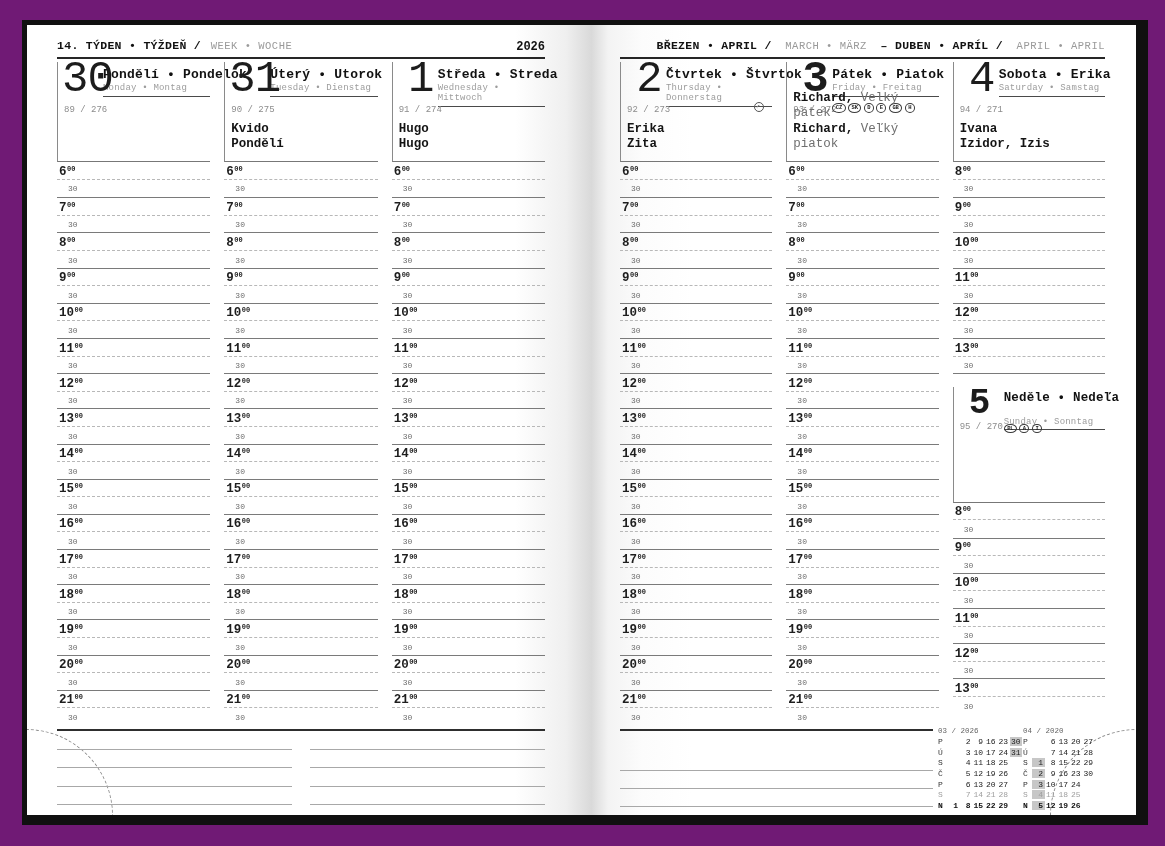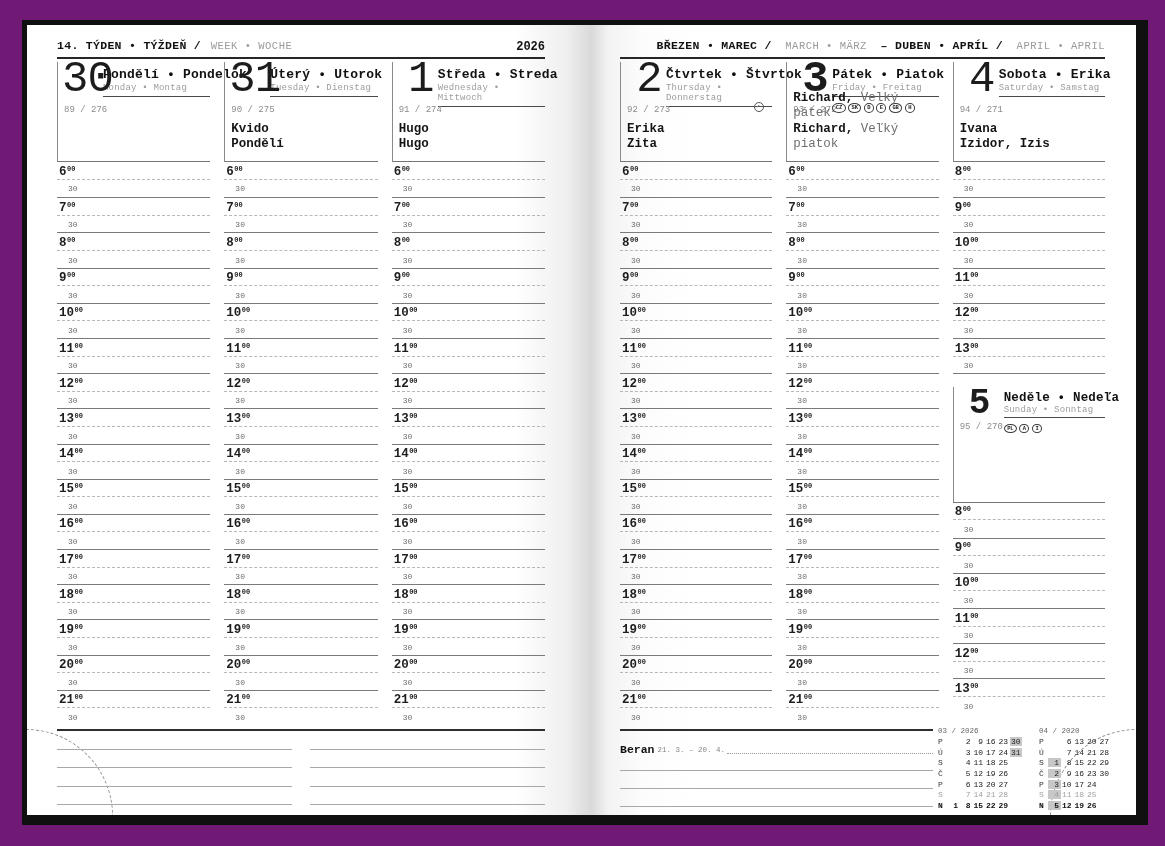--- a/index.html
+++ b/index.html
@@ -60,21 +60,21 @@
   .hlab{font-size:12.5px;font-weight:700;color:#1e1e1e;line-height:12px;}
   .hsup{font-size:7px;font-weight:700;color:#1e1e1e;line-height:1;transform:translateY(-5px);margin-left:.5px;}
   .half{box-sizing:border-box;height:17.6px;display:flex;align-items:flex-end;padding:0 0 4px 11px;}
   .halflab{font-size:8px;color:#6e6e6e;line-height:1;}
 
   .sun-box{height:116px;margin-top:12.4px;}
   .sun-box .dnum{font-size:36px;top:-1px;left:5px;width:42px;}
   .sun-box .dord{top:35px;}
   .sun-box .dtitles{margin-left:50px;padding-top:4px;}
   .sun-box .dtitle{font-size:12.5px;}
-  .sun-box .dsub{margin-top:0;}
+  .sun-box .dsub{margin-top:12px;}
   .sun-box .drule{margin-top:2px;}
   .sun-box .dbadges{left:50px;top:37px;}
   .sun-box .dnames{font-size:10.8px;bottom:7px;right:3px;line-height:1.25;}
   .sun-box .nr{color:#5f5f5f;}
 
   .thick-rule{position:absolute;top:690px;left:0;border-top:2px solid #2e2e2e;}
   .page-left .thick-rule{right:0;}
   .page-right .thick-rule{width:313px;}
 
   .notes-left{position:absolute;top:692px;left:0;right:0;display:grid;
@@ -82,21 +82,21 @@
   .notes-left .note-line{height:17.5px;border-bottom:1px solid #a8a8a8;}
   .notes-right{position:absolute;top:714px;left:0;width:313px;}
   .notes-right .note-line{height:17px;border-bottom:1px solid #a8a8a8;}
 
   .zodiac-row{position:absolute;top:701px;left:0;width:313px;height:15px;
               display:flex;align-items:flex-end;}
   .zodiac-name{font-weight:700;font-size:11.5px;color:#111;line-height:1;}
   .zodiac-range{font-size:7.5px;color:#888;margin-left:3px;line-height:1;transform:translateY(-1px);}
   .zodiac-line{flex:1;border-bottom:1px dotted #999;margin:0 0 1px 2px;}
 
-  .minicals{position:absolute;top:688px;left:317px;display:flex;gap:16px;}
+  .minicals{position:absolute;top:688px;left:317px;display:flex;gap:0;}
   .minical{font-size:8px;color:#222;}
   .mc-month{font-size:7.5px;color:#666;height:9.5px;padding-left:1px;}
   .mc-grid{display:grid;grid-auto-rows:10.6px;align-items:center;}
   .mc-label{text-align:left;color:#333;padding-left:1px;}
   .mc-cell{text-align:right;padding-right:1.5px;}
   .mc-cell.hl{background:#c7c7c7;}
   .rowsat{color:#9f9f9f;}
   .rowsun{font-weight:700;color:#111;}
 </style>
 </head>
@@ -610,21 +610,21 @@
               <div class="note-line"></div>
               <div class="note-line"></div>
               <div class="note-line"></div>
             </div>
         </div>
       </section>
 
       <section class="page page-right">
         <header class="page-header">
           <div class="ph-right">
-            <span class="ph-bold">BŘEZEN • MAREC /</span>
+            <span class="ph-bold">BŘEZEN • APRIL /</span>
             <span class="ph-light">MARCH • MÄRZ</span>
             <span class="ph-bold">– DUBEN • APRÍL /</span>
             <span class="ph-light">APRIL • APRIL</span>
           </div>
         </header>
         <div class="day-columns" id="right-days">
             <div class="daycol">
               <div class="dhead">
                 <div class="dnum">2</div>
                 <div class="dord">92 / 273</div>
@@ -1091,25 +1091,20 @@
                     <span class="hsup">00</span>
                   </div>
                   <div class="half">
                     <span class="halflab">30</span>
                   </div>
                 </div>
               </div>
             </div>
           </div>
         <div class="thick-rule"></div>
-        <div class="zodiac-row">
-          <span class="zodiac-name">Beran</span>
-          <span class="zodiac-range">21. 3. – 20. 4.</span>
-          <span class="zodiac-line"></span>
-        </div>
         <div class="notes-right">
             <div class="note-line"></div>
             <div class="note-line"></div>
             <div class="note-line"></div>
           </div>
         <div class="minicals" id="minicals">
             <div class="minical">
               <div class="mc-month">03 / 2026</div>
               <div class="mc-grid" style="grid-template-columns: 10px repeat(6, 12.5px);">
                 <span class="mc-label">P</span>

